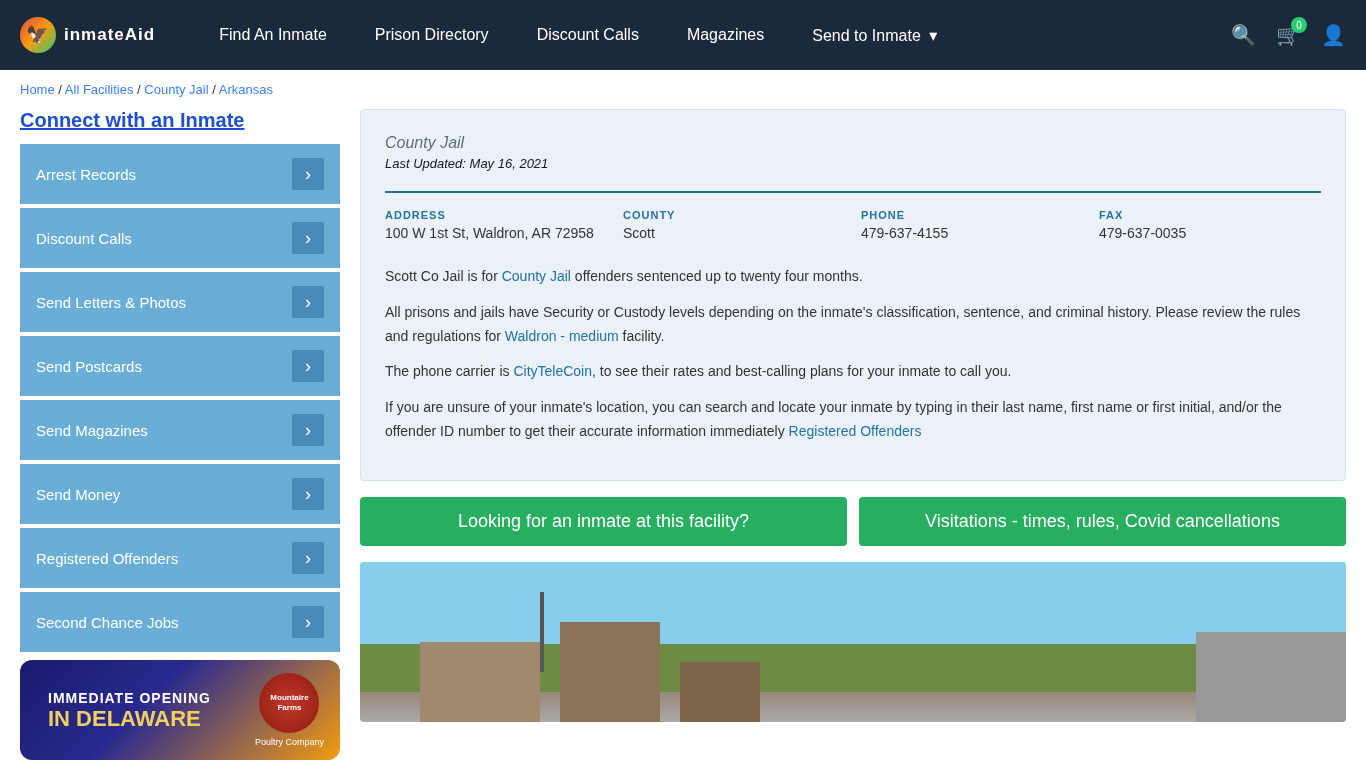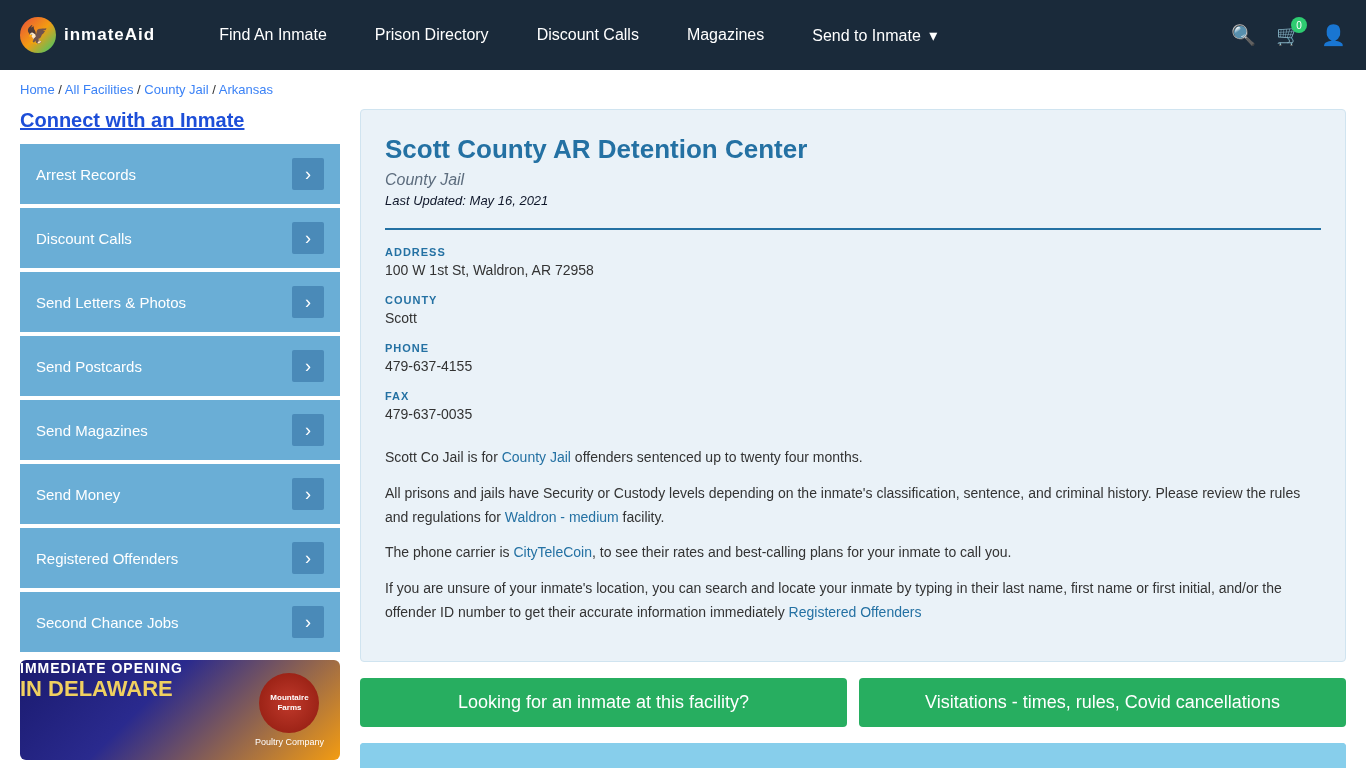--- a/index.html
+++ b/index.html
@@ -128,26 +128,26 @@
       align-items: center;
       justify-content: center;
       font-size: 18px;
       border-radius: 2px;
     }
     .ad-banner {
       margin-top: 8px;
       width: 320px;
       height: 100px;
       background: linear-gradient(135deg, #1a1a6e 0%, #2a2a8e 40%, #f39c12 100%);
-      border-radius: 6px;
+      border-radius: 12px;
       overflow: hidden;
       position: relative;
       display: flex;
-      align-items: flex-start;
-      padding: 0;
+      align-items: flex-end;
+      padding: 28px;
     }
     .ad-text-block {
       color: #fff;
       z-index: 2;
     }
     .ad-immediate {
       font-size: 14px;
       font-weight: bold;
       text-transform: uppercase;
       letter-spacing: 1px;
@@ -206,21 +206,21 @@
       margin-bottom: 4px;
     }
     .facility-updated {
       font-size: 13px;
       color: #0f172a;
       font-style: italic;
       margin-bottom: 20px;
     }
     .info-grid {
       display: grid;
-      grid-template-columns: 1fr;
+      grid-template-columns: 1fr 1fr 1fr 1fr;
       gap: 16px;
       border-top: 2px solid #2471a3;
       padding-top: 16px;
       margin-bottom: 16px;
     }
     .info-label {
       font-size: 11px;
       font-weight: bold;
       color: #2471a3;
       text-transform: uppercase;
@@ -376,21 +376,20 @@
         <div class="ad-logo-circle">
           <div style="font-size:8px; text-align:center; line-height:1.2;">Mountaire<br>Farms</div>
         </div>
         <div style="font-size:9px; color:#fff;">Poultry Company</div>
       </div>
     </div>
   </aside>
 
   <main class="main-content">
     <div class="facility-card">
-      <h1 class="facility-title">Scott County AR Detention Center</h1>
       <div class="facility-type">County Jail</div>
       <div class="facility-updated">Last Updated: May 16, 2021</div>
 
       <div class="info-grid">
         <div>
           <div class="info-label">ADDRESS</div>
           <div class="info-value">100 W 1st St, Waldron, AR 72958</div>
         </div>
         <div>
           <div class="info-label">COUNTY</div>

